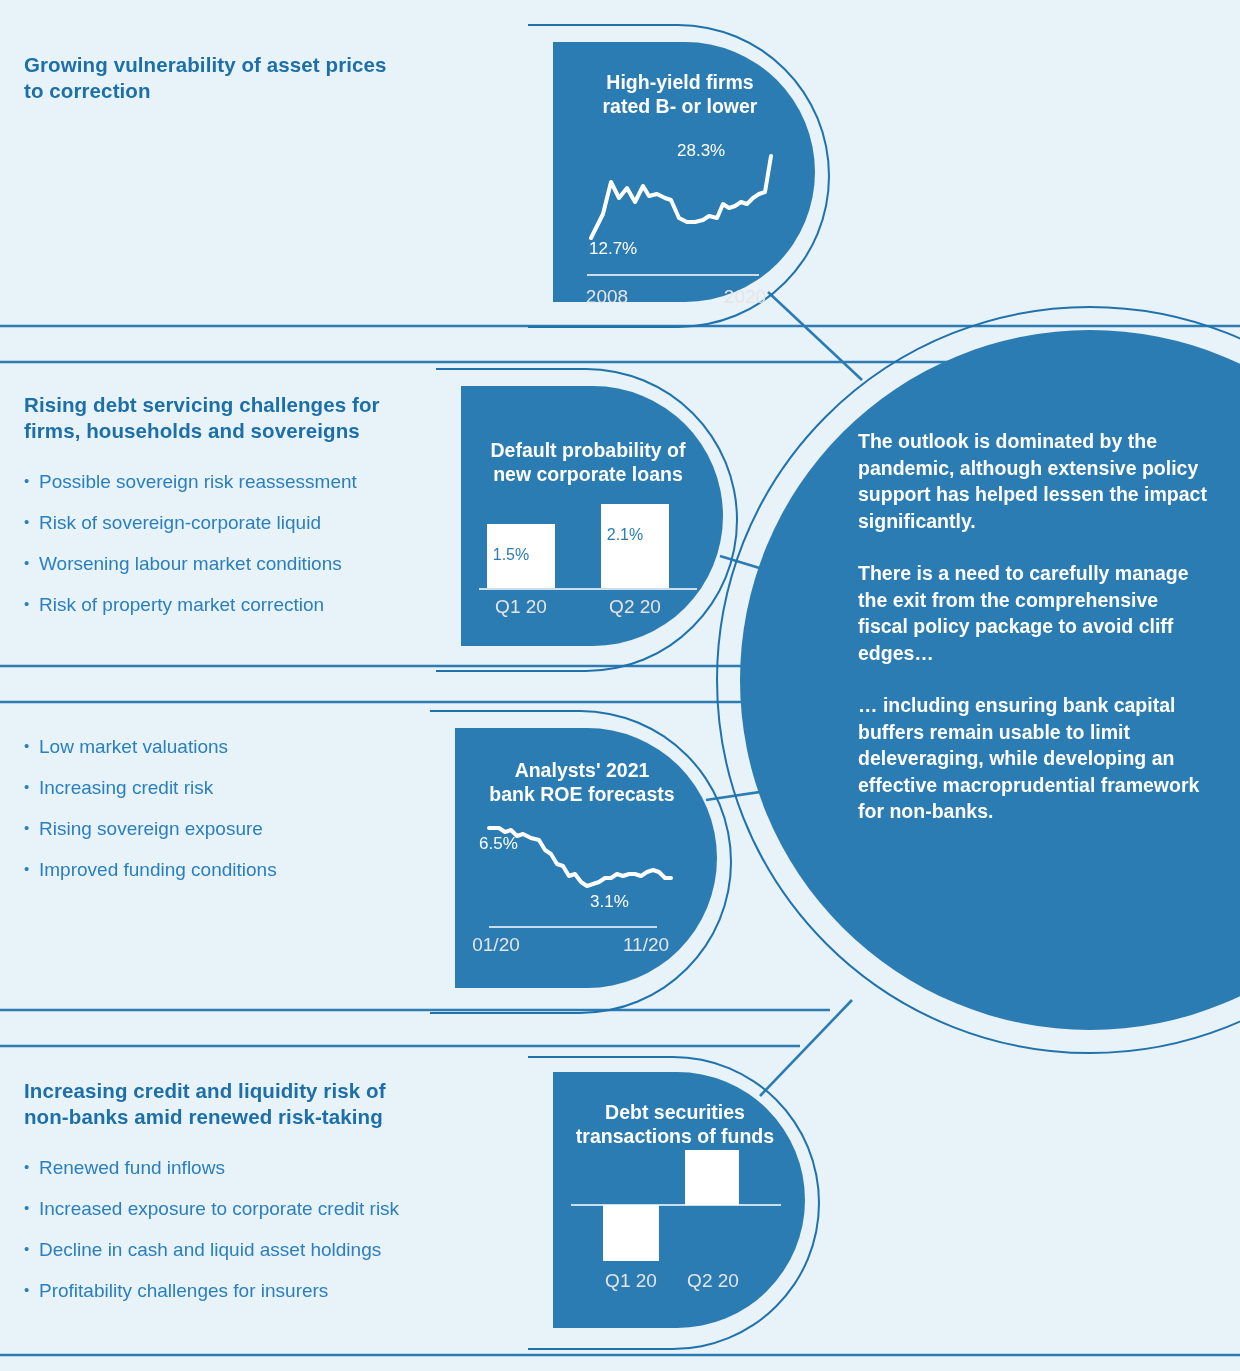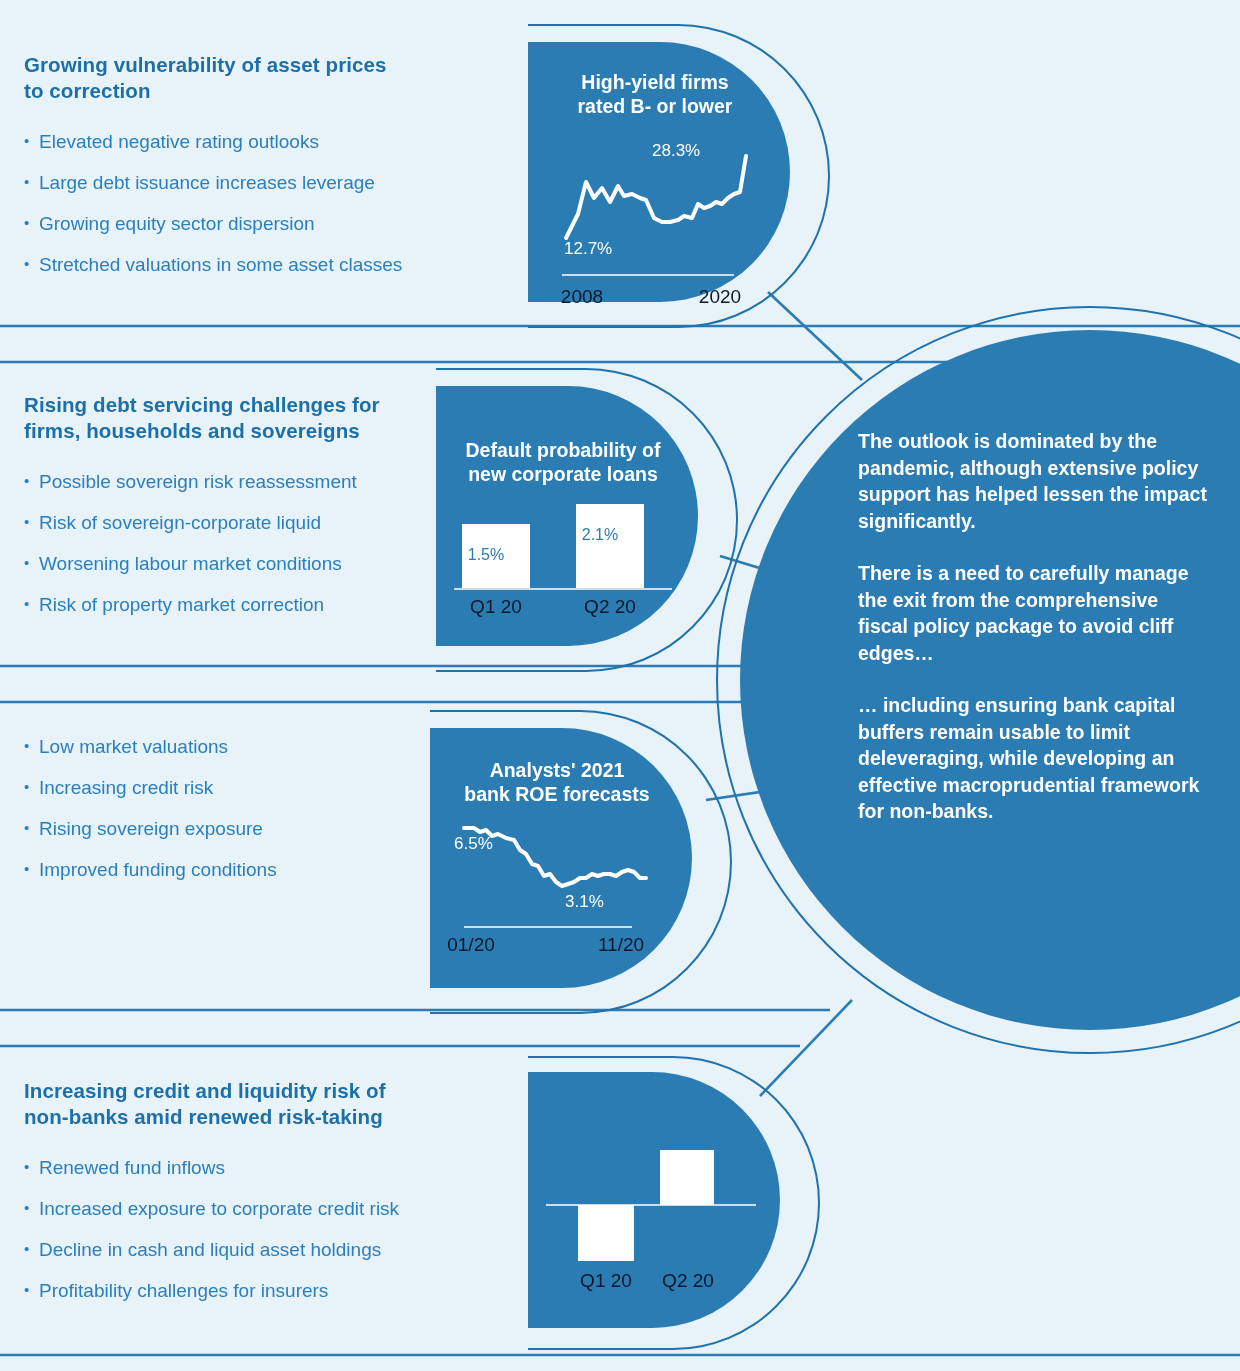--- a/index.html
+++ b/index.html
@@ -25,37 +25,38 @@
     font-size:19px;line-height:24px;color:#2a7fbe;
     margin-bottom:17px;padding-left:15px;position:relative;
     white-space:nowrap;
   }
   .panel li:before{content:"\2022";position:absolute;left:0;top:-1px;font-size:15px;}
 
   
   .bubble{
     position:absolute;background:#2c7cb4;color:#fff;
     box-sizing:border-box;
+    margin-left:25px;
   }
   .bubble.r1{border-radius:0 150px 150px 0;}
   .bubble-title{
     position:absolute;left:0;right:8px;text-align:center;
     font-weight:bold;font-size:19.5px;line-height:24px;
     white-space:pre-line;
   }
   .ring{
     position:absolute;border:2.5px solid #1f72ab;
     border-radius:50%;background:transparent;
   }
 
   
   .axis{position:absolute;background:rgba(255,255,255,.75);height:2px;}
   .bar{position:absolute;background:#ffffff;}
   .bar-lbl{position:absolute;font-size:16px;color:#2c7cb4;text-align:center;}
-  .tick{position:absolute;font-size:19px;color:#0f172a;text-align:center;white-space:nowrap;}
+  .tick{position:absolute;font-size:19px;color:#e5e5e5;text-align:center;white-space:nowrap;}
   .pt-lbl{position:absolute;font-size:17px;color:#fff;white-space:nowrap;}
 
   
   #bigcircle{
     position:absolute;left:740px;top:330px;width:700px;height:700px;
     border-radius:50%;background:#2c7cb4;
   }
   #bigring{
     position:absolute;left:716px;top:306px;width:748px;height:748px;
     border-radius:50%;border:2.5px solid #1f72ab;box-sizing:border-box;
@@ -92,26 +93,20 @@
   <div id="bigcircle"></div>
   <div id="bigtext">
     <p>The outlook is dominated by the pandemic, although extensive policy support has helped lessen the impact significantly.</p>
     <p>There is a need to carefully manage the exit from the comprehensive fiscal policy package to avoid cliff edges…</p>
     <p>… including ensuring bank capital buffers remain usable to limit deleveraging, while developing an effective macroprudential framework for non-banks.</p>
   </div>
 
   <div class="panel" style="top:52px;">
     <h2>Growing vulnerability of asset prices
 to correction</h2>
-    <ul>
-      <li>Elevated negative rating outlooks</li>
-      <li>Large debt issuance increases leverage</li>
-      <li>Growing equity sector dispersion</li>
-      <li>Stretched valuations in some asset classes</li>
-    </ul>
   </div>
 
   <div class="ring" style="left:528px;top:24px;width:300px;height:300px;border-left:none;border-radius:0 160px 160px 0;"></div>
   <div class="bubble r1" style="left:528px;top:42px;width:262px;height:260px;">
     <div class="bubble-title" style="top:28px;">High-yield firms
 rated B- or lower</div>
     <svg style="position:absolute;left:30px;top:104px;width:200px;height:100px;" viewBox="0 0 200 100" preserveAspectRatio="none">
       <polyline points="8,92 20,68 28,36 36,52 44,42 52,56 60,40 66,50 74,48 82,52 88,54 96,72 104,76 112,76 120,74 126,70 134,72 140,58 146,62 152,60 158,56 164,58 170,52 176,48 182,46 188,10" fill="none" stroke="#ffffff" stroke-width="4" stroke-linejoin="round" stroke-linecap="round"></polyline>
     </svg>
     <div class="pt-lbl" style="left:36px;top:197px;">12.7%</div>
@@ -174,20 +169,22 @@
     <ul>
       <li>Renewed fund inflows</li>
       <li>Increased exposure to corporate credit risk</li>
       <li>Decline in cash and liquid asset holdings</li>
       <li>Profitability challenges for insurers</li>
     </ul>
   </div>
 
   <div class="ring" style="left:528px;top:1056px;width:290px;height:290px;border-left:none;border-radius:0 155px 155px 0;"></div>
   <div class="bubble r1" style="left:528px;top:1072px;width:252px;height:256px;">
+    <div class="bubble-title" style="top:28px;">Debt securities
+transactions of funds</div>
     <div class="axis" style="left:18px;top:1080px;width:0;"></div>
     <div class="axis" style="left:18px;top:132px;width:210px;"></div>
     <div class="bar" style="left:50px;top:133px;width:56px;height:56px;"></div>
     <div class="bar" style="left:132px;top:78px;width:54px;height:55px;"></div>
     <div class="tick" style="left:38px;top:198px;width:80px;">Q1 20</div>
     <div class="tick" style="left:120px;top:198px;width:80px;">Q2 20</div>
   </div>
 
 </div>
 

